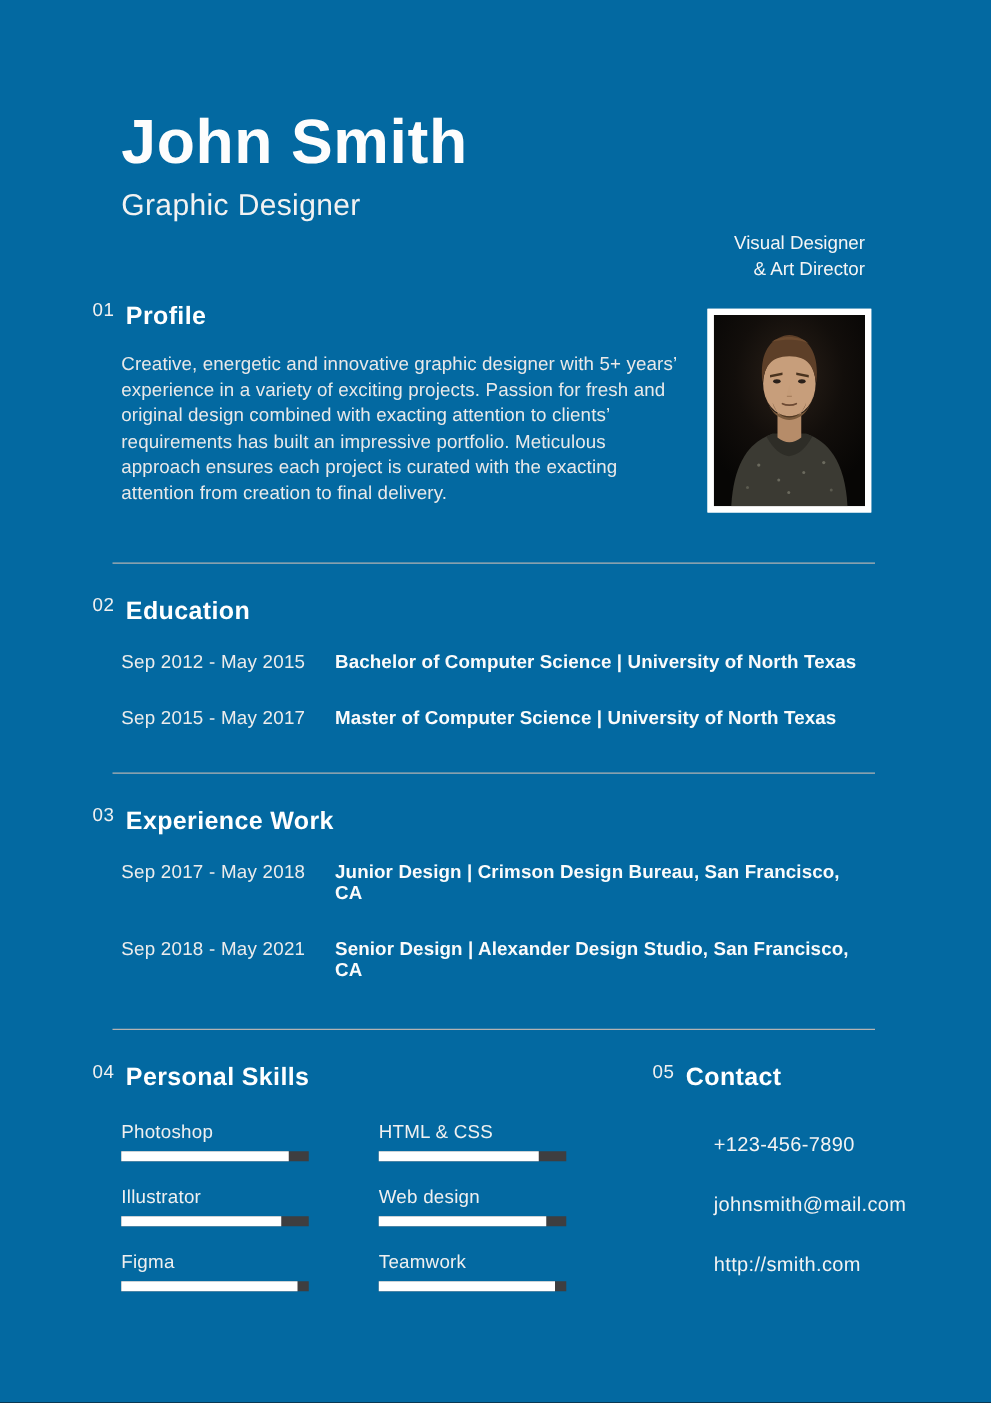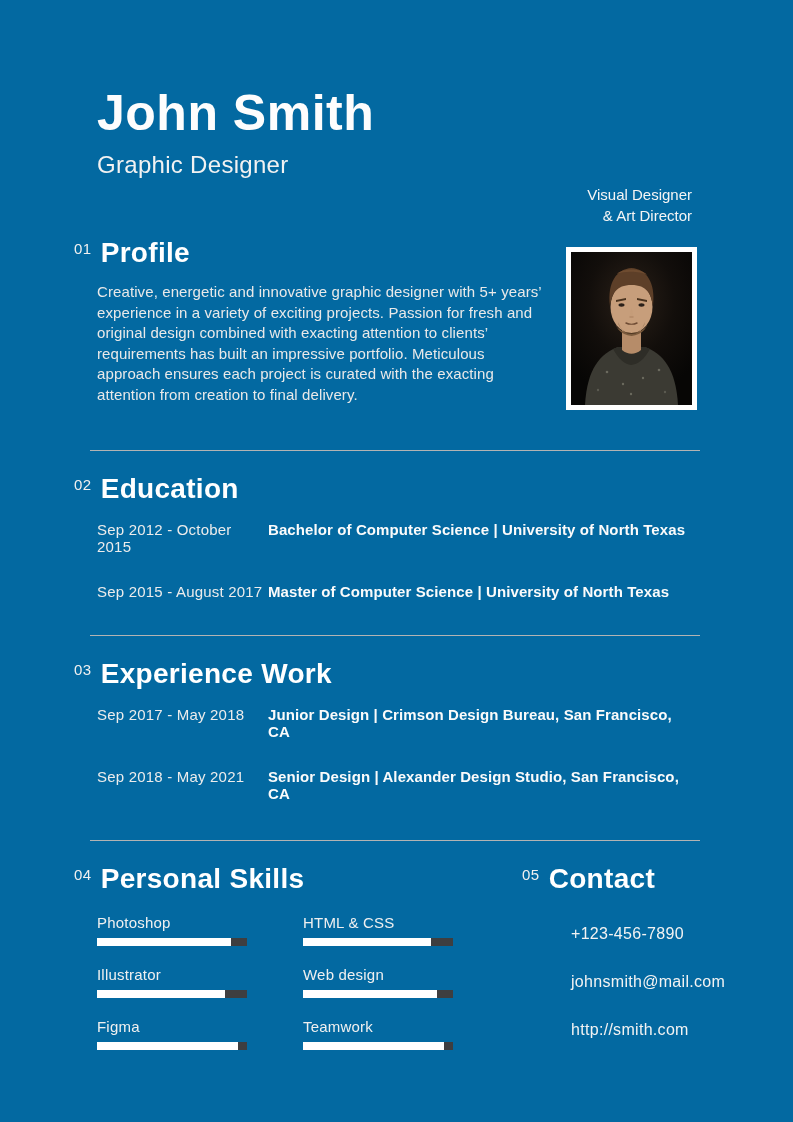--- a/index.html
+++ b/index.html
@@ -48,21 +48,21 @@
   .section-number {
     font-size: 15px;
     font-weight: 500;
     color: #f0f0f0;
     margin-right: 9px;
     margin-left: -23px;
     padding-top: 1px;
     letter-spacing: 0.5px;
   }
   .section-title {
-    font-size: 28px;
+    font-size: 20px;
     font-weight: 700;
     color: #ffffff;
     letter-spacing: 0.3px;
     line-height: 28px;
   }
 
   
   .profile-section { margin-top: 60px; display: flex; justify-content: space-between; }
   .profile-left { width: 448px; }
   .profile-body {
@@ -217,25 +217,25 @@
 
   <hr class="divider divider-1">
 
   <section class="timeline-section">
     <div class="section-heading">
       <span class="section-number">02</span>
       <span class="section-title">Education</span>
     </div>
     <div class="timeline-rows">
       <div class="timeline-row">
-        <span class="timeline-dates">Sep 2012 - October 2015</span>
+        <span class="timeline-dates">Sep 2012 - May 2015</span>
         <span class="timeline-detail">Bachelor of Computer Science | University of North Texas</span>
       </div>
       <div class="timeline-row">
-        <span class="timeline-dates">Sep 2015 - August 2017</span>
+        <span class="timeline-dates">Sep 2015 - May 2017</span>
         <span class="timeline-detail">Master of Computer Science | University of North Texas</span>
       </div>
     </div>
   </section>
 
   <hr class="divider divider-2">
 
   <section class="timeline-section">
     <div class="section-heading">
       <span class="section-number">03</span>

